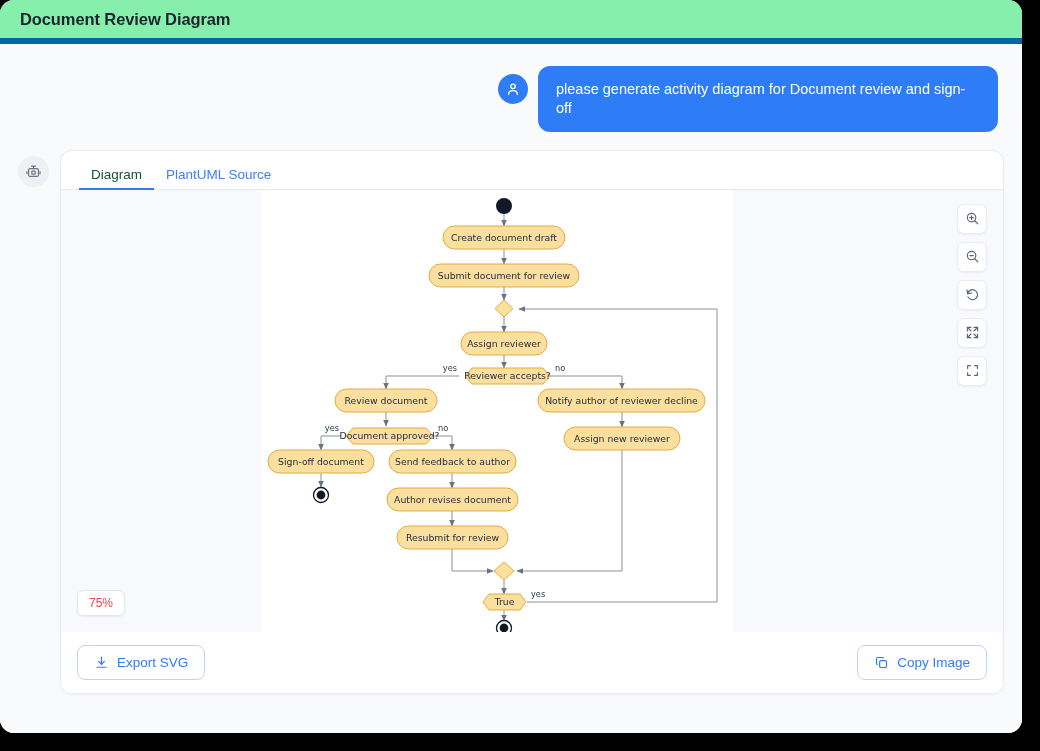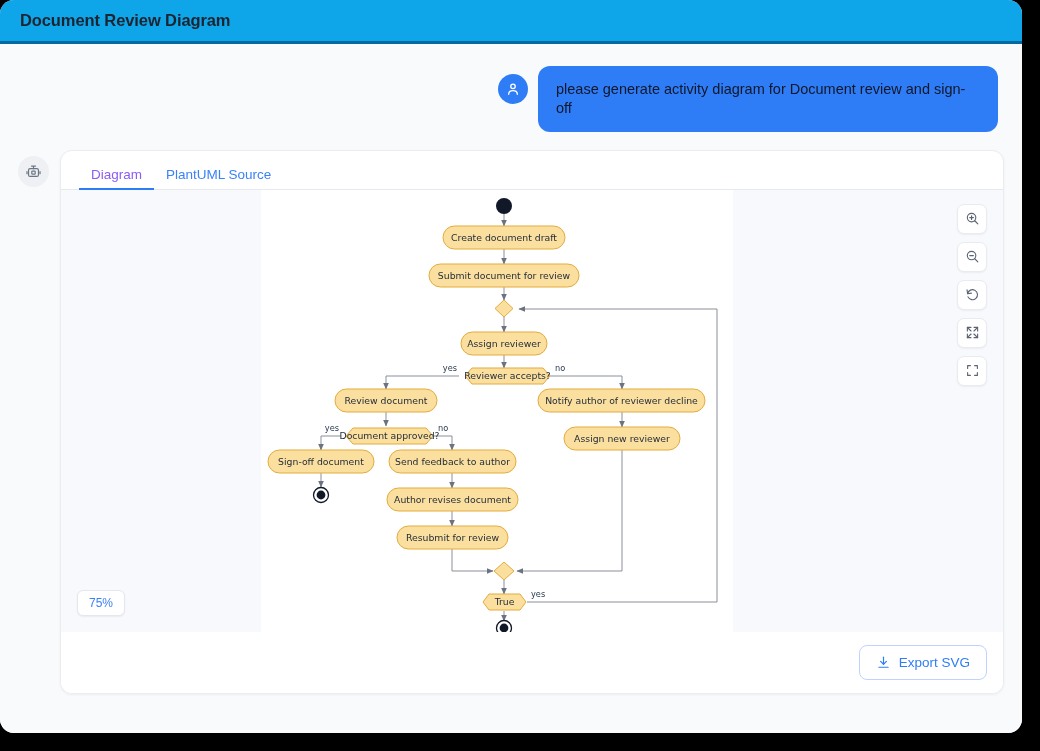--- a/index.html
+++ b/index.html
@@ -14,22 +14,22 @@
     left: 0; top: 0;
     width: 1022px; height: 733px;
     background: #ffffff;
     border-radius: 14px;
     box-shadow: 14px 14px 0 0 rgba(0,0,0,0.22);
     overflow: hidden;
   }
   
   .titlebar {
     height: 44px;
-    background: #0ea5e9;
-    border-bottom: 3px solid #0369a1;
+    background: #86efac;
+    border-bottom: 6px solid #0369a1;
     display: flex; align-items: center;
     padding-left: 20px;
   }
   .titlebar .title {
     font-size: 16.5px; font-weight: bold; color: #1c2430;
     letter-spacing: -0.1px;
   }
   
   .body {
     height: 689px;
@@ -44,21 +44,21 @@
     padding-top: 22px; padding-right: 6px;
   }
   .avatar-user {
     width: 30px; height: 30px; border-radius: 50%;
     background: #2f7df6;
     display: flex; align-items: center; justify-content: center;
     flex: none; margin-top: 8px;
   }
   .avatar-user svg { width: 16px; height: 16px; }
   .bubble-user {
-    background: #2f7df6; color: #0f172a;
+    background: #2f7df6; color: #ffffff;
     border-radius: 12px;
     padding: 14px 18px;
     font-size: 14.5px;
     max-width: 460px;
     line-height: 1.3;
   }
   
   .assist-row {
     display: flex; align-items: flex-start; gap: 11px;
     margin-top: 18px;
@@ -87,21 +87,21 @@
   }
   .tab {
     font-size: 13.5px; color: #3b82f6;
     padding: 11px 12px 0 12px;
     cursor: pointer;
     border-bottom: 2px solid transparent;
     margin-bottom: -1px;
     background: none; border-top: none; border-left: none; border-right: none;
     font-family: inherit;
   }
-  .tab.active { color: #8b5cf6; border-bottom-color: #2f7df6; }
+  .tab.active { color: #14532d; border-bottom-color: #2f7df6; }
   
   .canvas {
     position: relative;
     height: 442px;
     background: #f7f9fc;
     overflow: hidden;
   }
   .diagram-surface {
     position: absolute;
     left: 200px; top: 0;
@@ -109,42 +109,42 @@
     background: #ffffff;
   }
   .diagram-surface svg { display: block; }
   .zoom-badge {
     position: absolute;
     left: 16px; bottom: 16px;
     background: #ffffff;
     border: 1px solid #e4e8ee;
     border-radius: 6px;
     padding: 5px 11px;
-    font-size: 12px; color: #3b82f6;
+    font-size: 12px; color: #ef4444;
     box-shadow: 0 1px 2px rgba(16,24,40,0.06);
   }
   .toolbar {
     position: absolute;
     right: 16px; top: 14px;
     display: flex; flex-direction: column; gap: 8px;
   }
   .tool-btn {
     width: 30px; height: 30px;
     background: #ffffff;
     border: 1px solid #e8ebf0;
     border-radius: 7px;
     display: flex; align-items: center; justify-content: center;
     cursor: pointer;
     box-shadow: 0 1px 2px rgba(16,24,40,0.05);
     padding: 0;
   }
   .tool-btn svg { width: 15px; height: 15px; }
   
   .card-footer {
-    display: flex; justify-content: flex-end; gap: 11px;
+    display: flex; justify-content: space-between; gap: 11px;
     padding: 13px 16px;
     background: #ffffff;
   }
   .action-btn {
     display: flex; align-items: center; gap: 8px;
     border: 1px solid #bfd4fb;
     background: #ffffff;
     color: #2f7df6;
     border-radius: 8px;
     padding: 9px 16px;
@@ -393,18 +393,25 @@
 
         <div class="card-footer">
           <button class="action-btn">
             <svg viewBox="0 0 24 24" fill="none" stroke="#2f7df6" stroke-width="1.9" stroke-linecap="round" stroke-linejoin="round">
               <line x1="12" y1="3.4" x2="12" y2="14.6"></line>
               <polyline points="7.4,10.2 12,14.8 16.6,10.2"></polyline>
               <line x1="4.6" y1="19.6" x2="19.4" y2="19.6"></line>
             </svg>
             <span>Export SVG</span>
           </button>
+          <button class="action-btn">
+            <svg viewBox="0 0 24 24" fill="none" stroke="#2f7df6" stroke-width="1.9" stroke-linecap="round" stroke-linejoin="round">
+              <rect x="9" y="9" width="11" height="11" rx="2"></rect>
+              <path d="M5.2 15.2A2 2 0 0 1 4 13.4V6a2 2 0 0 1 2-2h7.4a2 2 0 0 1 1.8 1.2"></path>
+            </svg>
+            <span>Copy Image</span>
+          </button>
         </div>
 
       </div>
     </div>
   </div>
 </div>
 
 </body></html>

